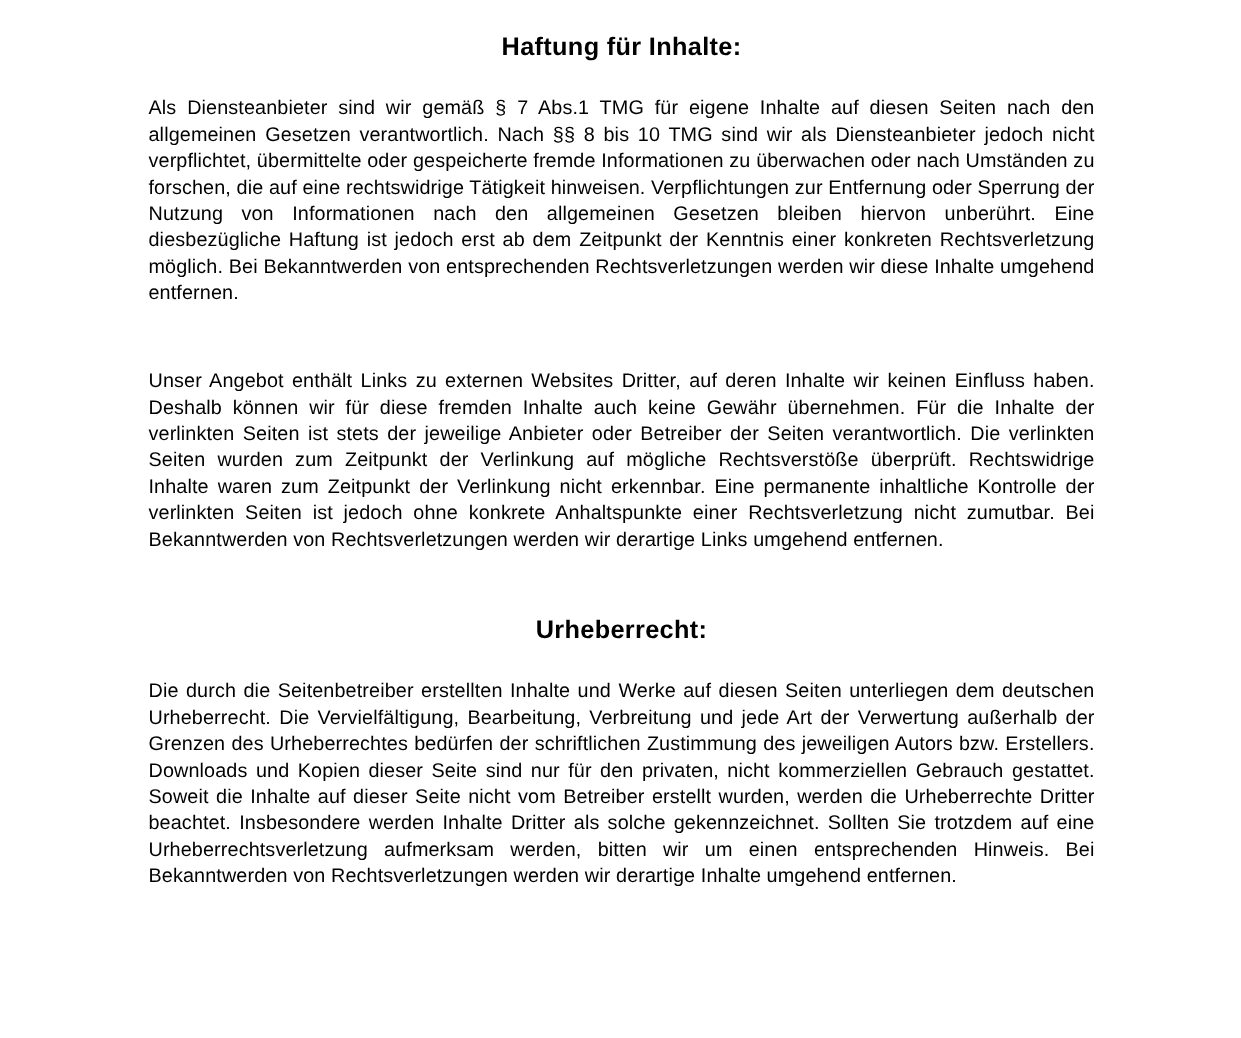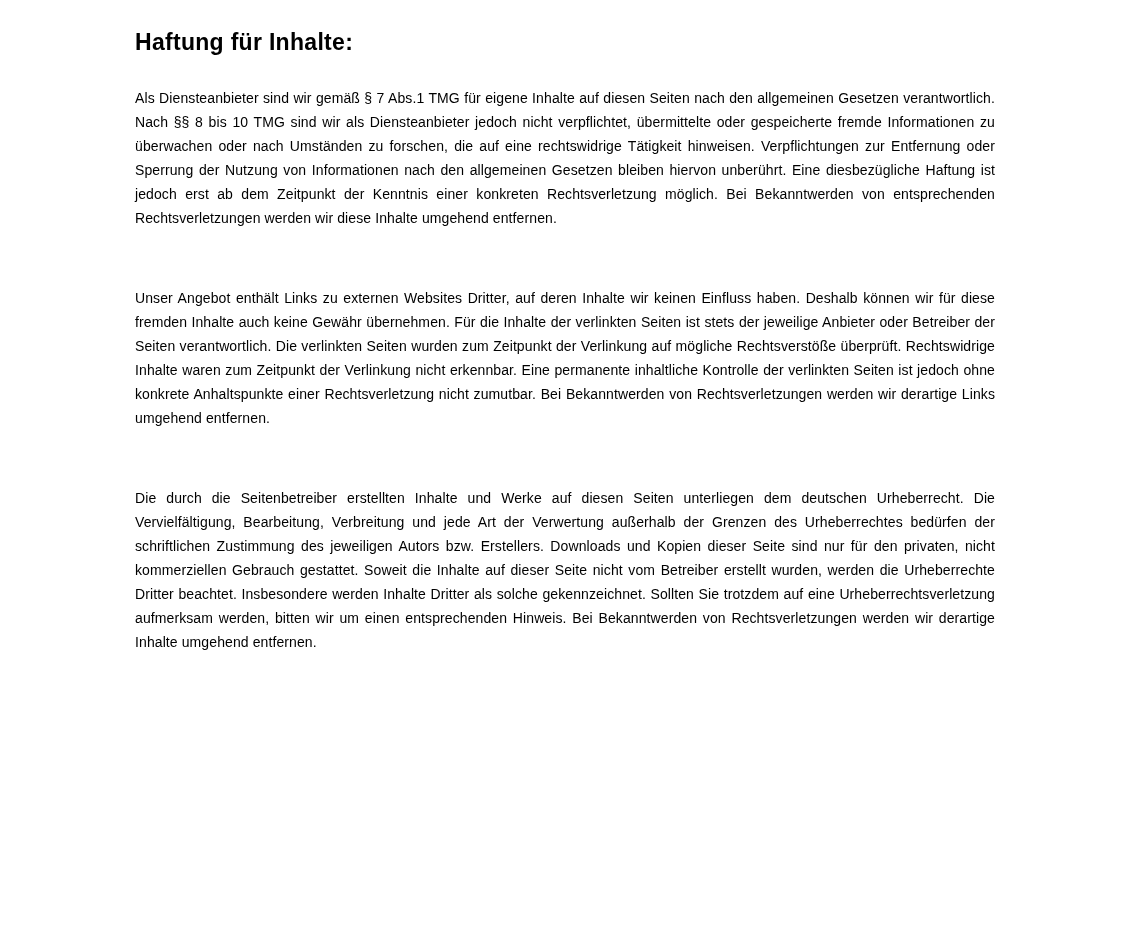--- a/index.html
+++ b/index.html
@@ -23,23 +23,24 @@
   }
   .section {
     margin: 0;
   }
   .section-heading {
     font-size: 23px;
     line-height: 28px;
     font-weight: 700;
     margin: 0 0 30px 0;
     letter-spacing: 0.3px;
+    text-align: center;
   }
   .section-body {
-    font-size: 14px;
+    font-size: 18px;
     line-height: 24px;
     text-align: justify;
     margin: 0 0 56px 0;
     letter-spacing: 0.1px;
   }
   .section:last-child .section-body {
     margin-bottom: 16px;
   }
 </style>
 </head>
@@ -51,17 +52,18 @@
     <section class="section">
       <h2 class="section-heading">Haftung für Inhalte:</h2>
       <p class="section-body">Als Diensteanbieter sind wir gemäß § 7 Abs.1 TMG für eigene Inhalte auf diesen Seiten nach den allgemeinen Gesetzen verantwortlich. Nach §§ 8 bis 10 TMG sind wir als Diensteanbieter jedoch nicht verpflichtet, übermittelte oder gespeicherte fremde Informationen zu überwachen oder nach Umständen zu forschen, die auf eine rechtswidrige Tätigkeit hinweisen. Verpflichtungen zur Entfernung oder Sperrung der Nutzung von Informationen nach den allgemeinen Gesetzen bleiben hiervon unberührt. Eine diesbezügliche Haftung ist jedoch erst ab dem Zeitpunkt der Kenntnis einer konkreten Rechtsverletzung möglich. Bei Bekanntwerden von entsprechenden Rechtsverletzungen werden wir diese Inhalte umgehend entfernen.</p>
     </section>
 
     <section class="section">
       <p class="section-body">Unser Angebot enthält Links zu externen Websites Dritter, auf deren Inhalte wir keinen Einfluss haben. Deshalb können wir für diese fremden Inhalte auch keine Gewähr übernehmen. Für die Inhalte der verlinkten Seiten ist stets der jeweilige Anbieter oder Betreiber der Seiten verantwortlich. Die verlinkten Seiten wurden zum Zeitpunkt der Verlinkung auf mögliche Rechtsverstöße überprüft. Rechtswidrige Inhalte waren zum Zeitpunkt der Verlinkung nicht erkennbar. Eine permanente inhaltliche Kontrolle der verlinkten Seiten ist jedoch ohne konkrete Anhaltspunkte einer Rechtsverletzung nicht zumutbar. Bei Bekanntwerden von Rechtsverletzungen werden wir derartige Links umgehend entfernen.</p>
     </section>
 
     <section class="section">
+      <h2 class="section-heading">Urheberrecht:</h2>
       <p class="section-body">Die durch die Seitenbetreiber erstellten Inhalte und Werke auf diesen Seiten unterliegen dem deutschen Urheberrecht. Die Vervielfältigung, Bearbeitung, Verbreitung und jede Art der Verwertung außerhalb der Grenzen des Urheberrechtes bedürfen der schriftlichen Zustimmung des jeweiligen Autors bzw. Erstellers. Downloads und Kopien dieser Seite sind nur für den privaten, nicht kommerziellen Gebrauch gestattet. Soweit die Inhalte auf dieser Seite nicht vom Betreiber erstellt wurden, werden die Urheberrechte Dritter beachtet. Insbesondere werden Inhalte Dritter als solche gekennzeichnet. Sollten Sie trotzdem auf eine Urheberrechtsverletzung aufmerksam werden, bitten wir um einen entsprechenden Hinweis. Bei Bekanntwerden von Rechtsverletzungen werden wir derartige Inhalte umgehend entfernen.</p>
     </section>
 
   </div>
 </div>
 
 </body></html>

